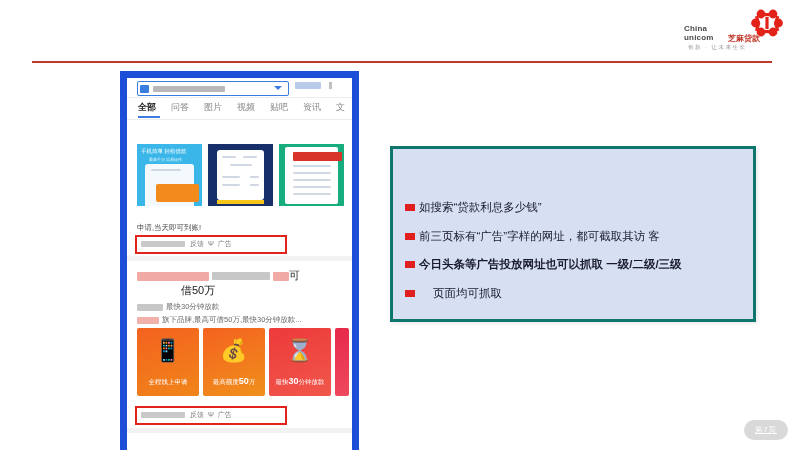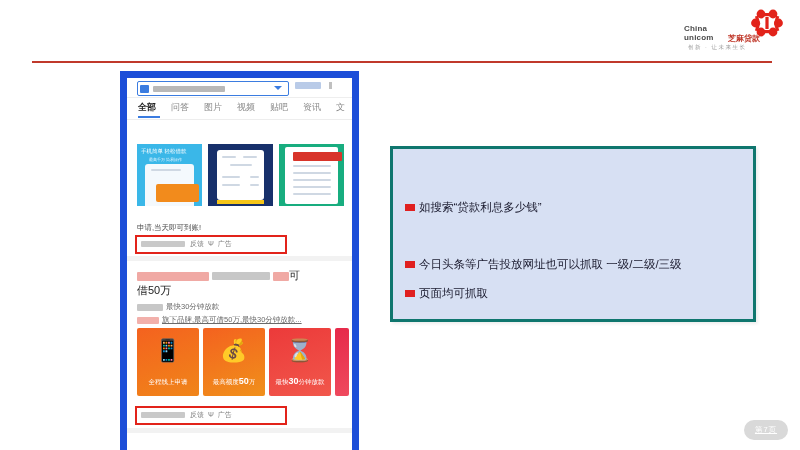--- a/index.html
+++ b/index.html
@@ -303,21 +303,21 @@
   #div1 { top: 178px; }
 
   .result2-title {
     position: absolute;
     left: 10px;
     font-size: 11px;
     color: #222222;
     white-space: nowrap;
   }
   #r2t1 { top: 190px; }
-  #r2t2 { top: 205px; }
+  #r2t2 { top: 205px; margin-left: 44px; }
   .red-redact {
     display: inline-block;
     height: 9px;
     background: #f0a9a4;
     border-radius: 1px;
     vertical-align: middle;
   }
   .gray-redact {
     display: inline-block;
     height: 8px;
@@ -326,21 +326,21 @@
     vertical-align: middle;
   }
   .result2-sub {
     position: absolute;
     left: 10px;
     font-size: 7.5px;
     color: #6a6a6a;
     white-space: nowrap;
   }
   #r2s1 { top: 224px; }
-  #r2s2 { top: 237px; text-decoration: underline; }
+  #r2s2 { top: 237px; }
 
   .cards {
     position: absolute;
     left: 10px; top: 250px;
     width: 210px; height: 68px;
   }
   .card-item {
     position: absolute;
     top: 0;
     width: 62px; height: 68px;
@@ -401,22 +401,22 @@
     margin-right: 4px;
     flex: 0 0 auto;
   }
   .bullet-text {
     font-size: 11.5px;
     color: #1a1a2e;
     line-height: 14px;
   }
   #b0 { top: 51px; }
   #b1 { top: 80px; }
-  #b2 { top: 108px; }
-  #b3 { top: 137px; }
+  #b2 { top: 108px; font-weight: bold; }
+  #b3 { top: 137px; gap: 14px; }
 
   
   #watermark {
     position: absolute;
     right: 12px;
     bottom: 10px;
     width: 44px;
     height: 20px;
     background: #d9d9d9;
     border-radius: 10px;
@@ -558,20 +558,24 @@
     </div>
 
     <div class="divider" id="div2"></div>
   </div>
 
   <div id="content-panel">
     <div class="bullet-row" id="b0">
       <span class="bullet-mark"></span>
       <span class="bullet-text">如搜索“贷款利息多少钱”</span>
     </div>
+    <div class="bullet-row" id="b1">
+      <span class="bullet-mark"></span>
+      <span class="bullet-text">前三页标有“广告”字样的网址，都可截取其访 客</span>
+    </div>
     <div class="bullet-row" id="b2">
       <span class="bullet-mark"></span>
       <span class="bullet-text">今日头条等广告投放网址也可以抓取 一级/二级/三级</span>
     </div>
     <div class="bullet-row" id="b3">
       <span class="bullet-mark"></span>
       <span class="bullet-text">页面均可抓取</span>
     </div>
   </div>
 

